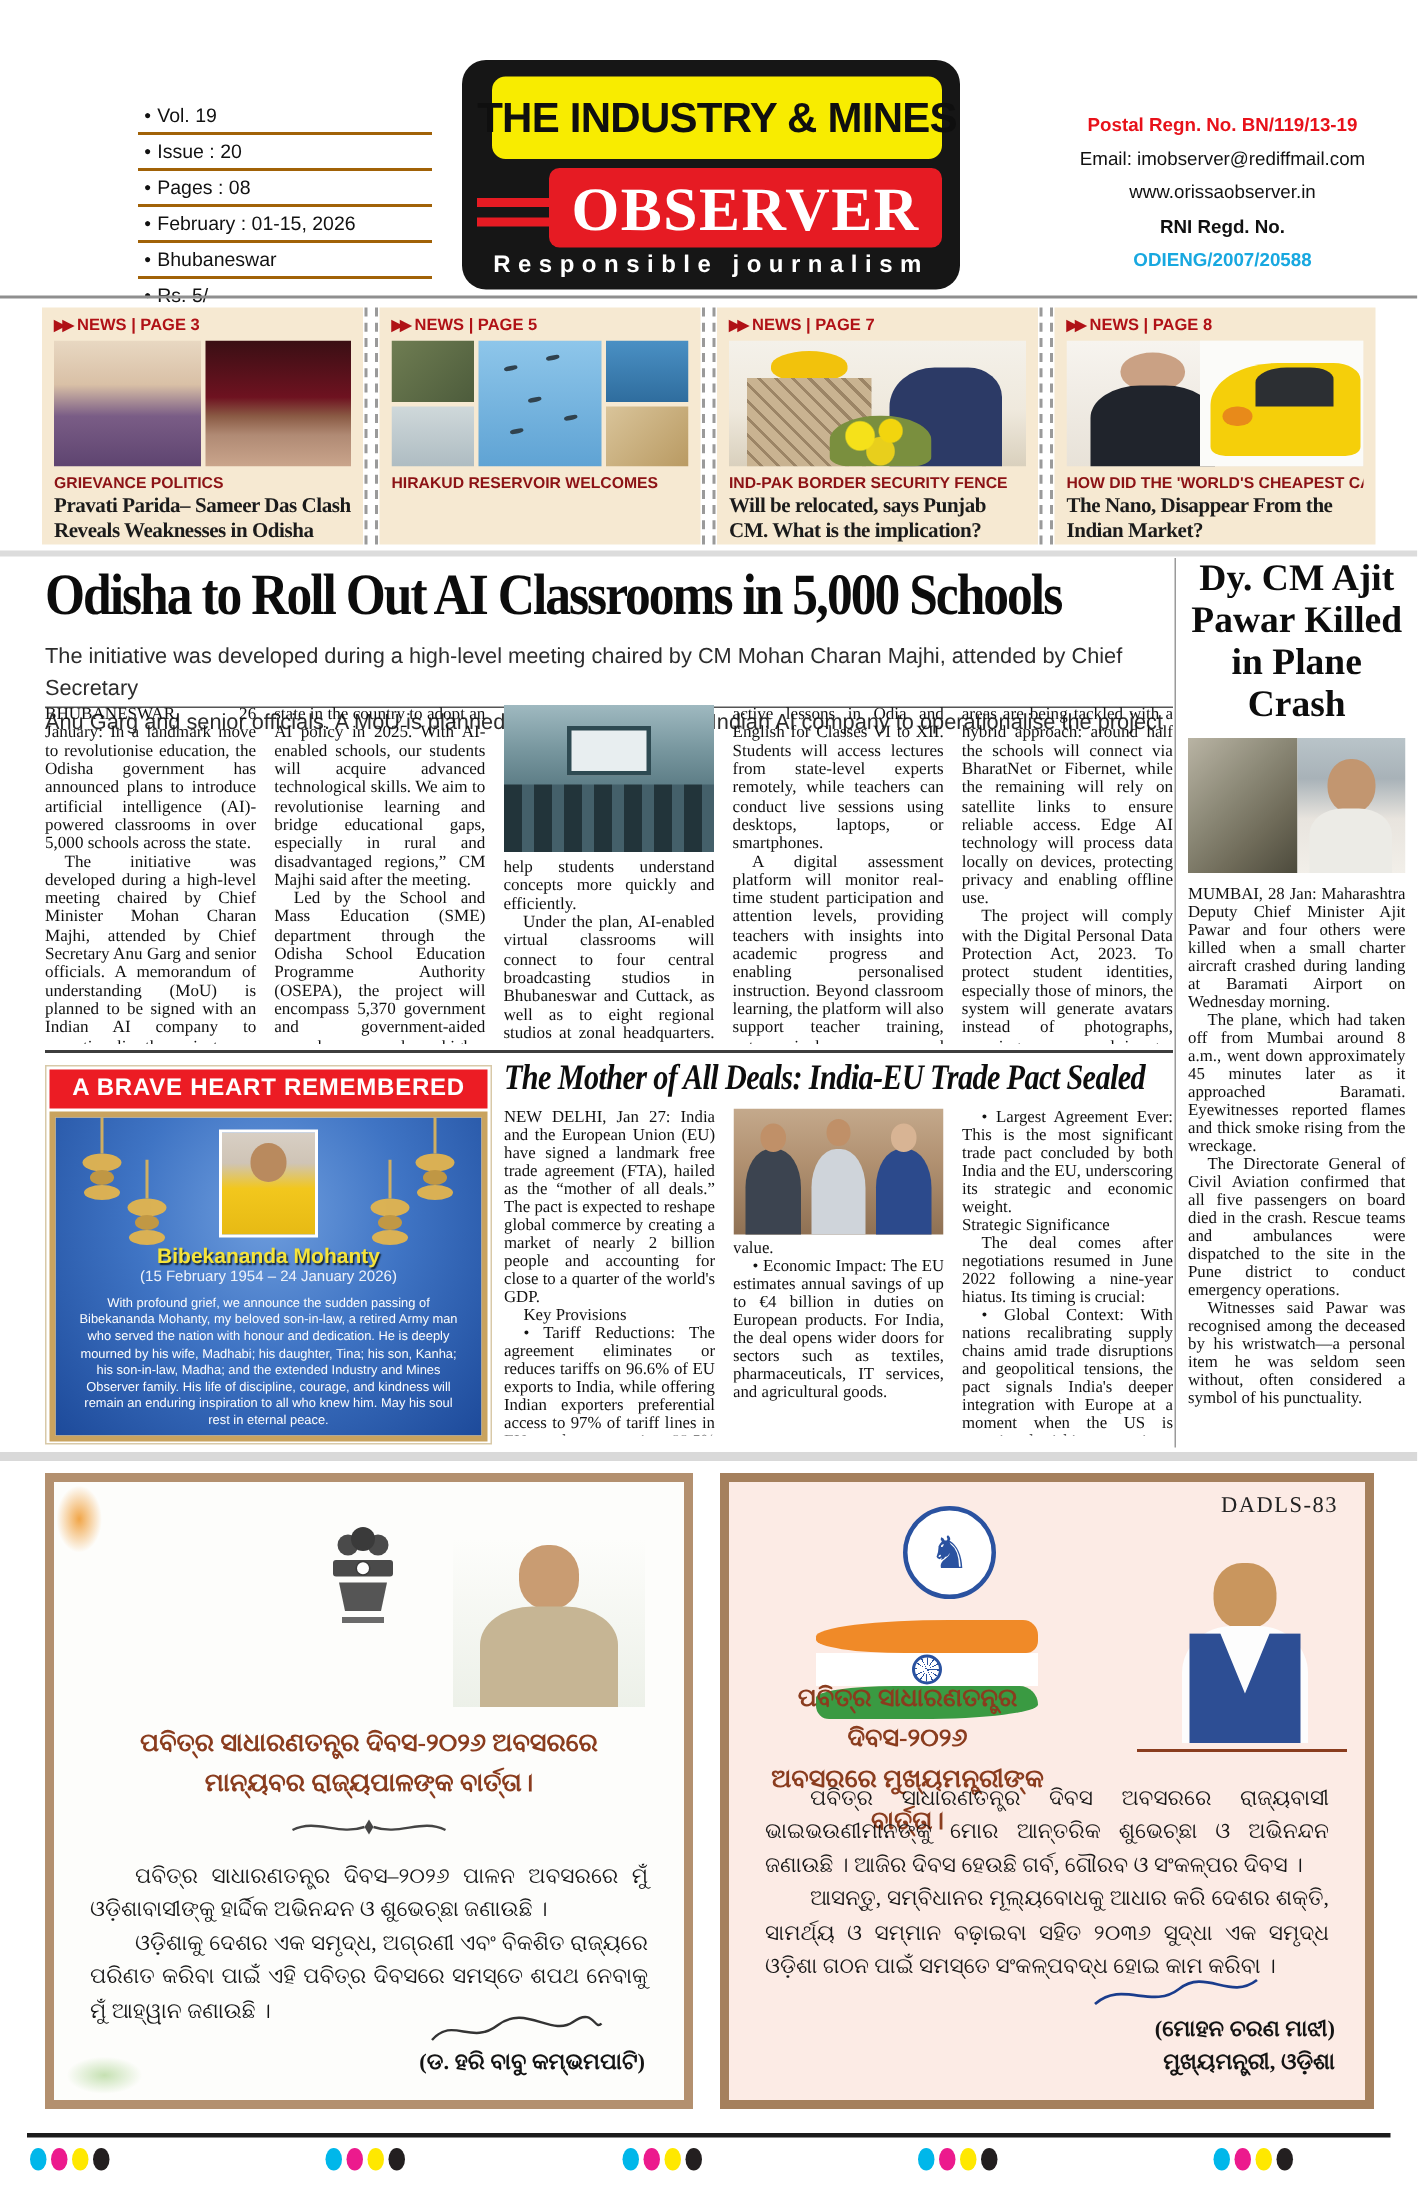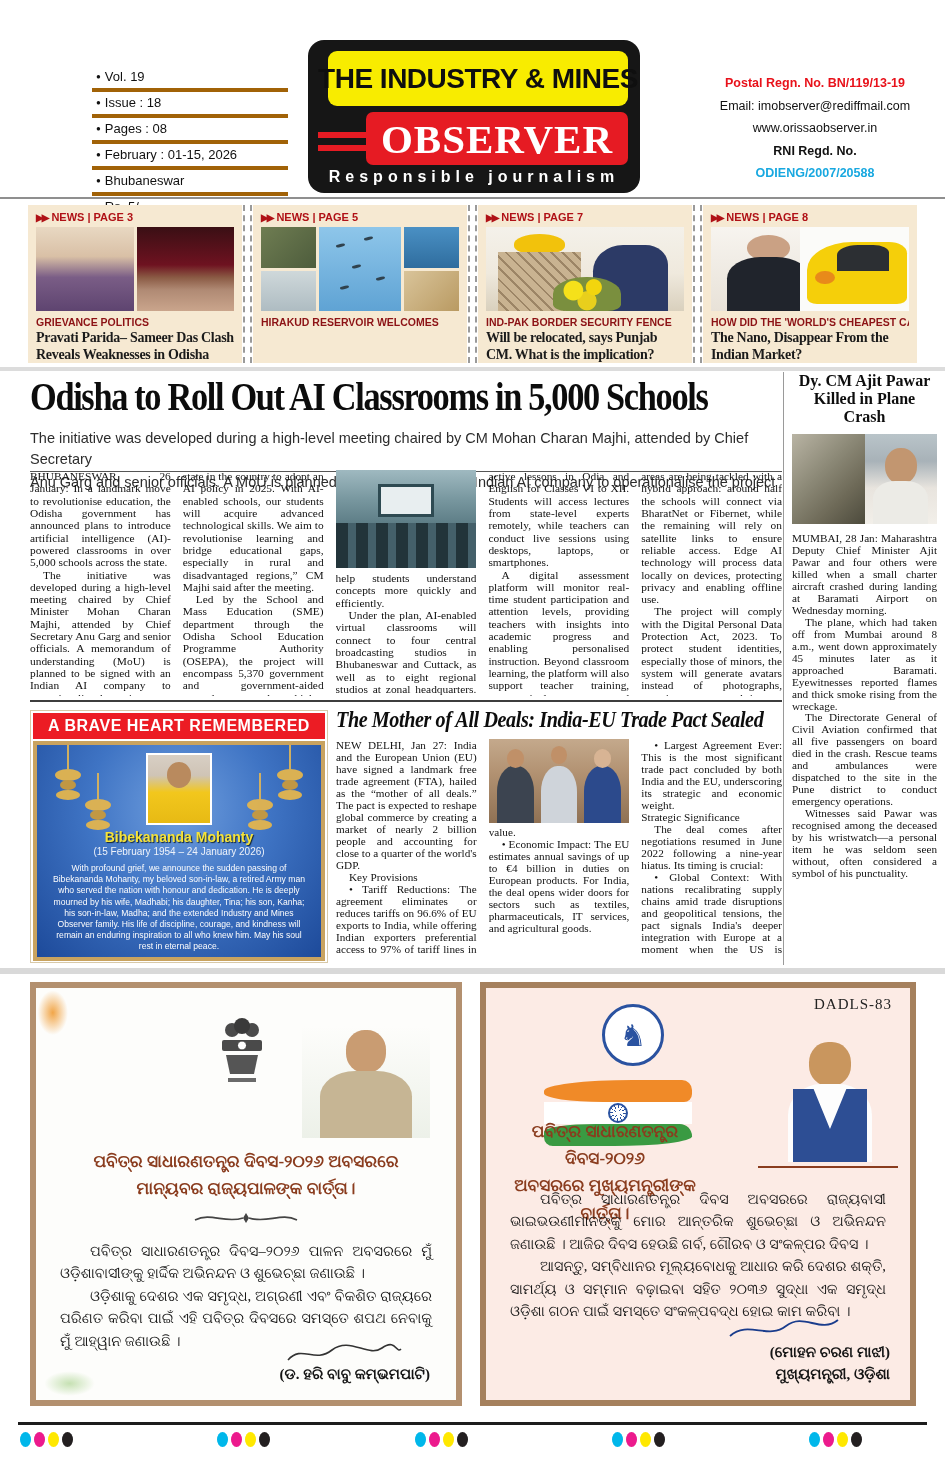--- a/index.html
+++ b/index.html
@@ -3,21 +3,21 @@
 <meta charset="utf-8">
 <style>
   * { margin:0; padding:0; box-sizing:border-box; }
   body { background:#fff; }
   .page { position:relative; width:945px; height:1458px; margin:0 auto; background:#fff;
           font-family:"Liberation Serif", serif; color:#111; overflow:hidden; }
 
   
   .mast-info { position:absolute; left:92px; top:66px; width:196px;
                font-family:"Liberation Sans", sans-serif; font-size:13px; color:#111; }
-  .mast-info .item { border-bottom:4px solid #a16207; padding:3px 0 4px 4px; }
+  .mast-info .item { border-bottom:2px solid #a16207; padding:3px 0 4px 4px; }
   .mast-info .item:last-child { border-bottom:none; }
   .mast-info .blt { font-size:8px; vertical-align:2px; margin-right:4px; }
 
   .logo { position:absolute; left:308px; top:40px; width:332px; height:153px;
           background:#161616; border-radius:16px; }
   .logo-yellow { position:absolute; left:20px; right:12px; top:11px; height:55px;
                  background:#f8ec00; border-radius:9px; display:flex; align-items:center; justify-content:center;
                  font-family:"Liberation Sans", sans-serif; font-weight:bold; font-size:28px; color:#0f0f0f;
                  letter-spacing:-0.5px; white-space:nowrap; }
   .logo-stripes { position:absolute; left:10px; top:85px; width:50px; }
@@ -90,21 +90,21 @@
   .classroom { height:98px; margin-bottom:4px;
                background:linear-gradient(180deg,#9fb9c0 0%,#78979f 30%,#5d7d86 55%,#3c545c 100%); position:relative; }
   .classroom .board { position:absolute; left:30%; top:14%; width:40%; height:34%; background:#e8eef0; border:3px solid #2e4a52; }
   .classroom .rows { position:absolute; left:0; bottom:0; width:100%; height:46%;
                      background:repeating-linear-gradient(90deg,#22343a 0 12px,#44606a 12px 20px); }
   .rule-lead { position:absolute; left:30px; top:700px; width:752px; height:2px; background:#3d3d3d; }
 
   
   .sidebar-sep { position:absolute; left:783px; top:372px; width:1px; height:593px; background:#9a9a9a; }
   .sidebar { position:absolute; left:792px; top:372px; width:145px; height:592px; overflow:hidden; }
-  .sidebar h2 { font-size:16px; line-height:1.12; text-align:center; font-weight:bold; color:#0d0d0d; margin-bottom:8px; }
+  .sidebar h2 { font-size:25px; line-height:1.12; text-align:center; font-weight:bold; color:#0d0d0d; margin-bottom:8px; }
   .sb-photo { height:90px; display:flex; margin-bottom:8px; }
   .sb-crash { flex:1; background:linear-gradient(135deg,#b9b4a4 0%,#8d8a78 40%,#6e6a58 70%,#4c4a3c 100%); }
   .sb-pawar { flex:1; background:linear-gradient(180deg,#b9c4c9 0%,#a8b2b8 30%,#e8e4de 60%,#f2efe9 100%); position:relative; }
   .sb-pawar .head { position:absolute; left:28%; top:16%; width:44%; height:40%; background:#c29670; border-radius:48%; }
   .sb-pawar .kurta { position:absolute; left:12%; top:52%; width:76%; height:48%; background:#ecebe6; border-radius:40% 40% 0 0; }
   .sidebar p { text-align:justify; font-size:11.2px; line-height:1.07; text-indent:13px; }
   .sidebar p.nt { text-indent:0; }
 
   
   .obituary { position:absolute; left:30px; top:710px; width:298px; height:253px; background:#fff;
@@ -202,21 +202,21 @@
   .dot { width:11px; height:15px; border-radius:50%; }
   .c { background:#00b7ea; } .m { background:#ec1a8d; } .y { background:#ffe800; } .k { background:#231f20; }
 </style>
 </head>
 <body>
 
 <div class="page">
 
   <div class="mast-info">
     <div class="item"><span class="blt">●</span><span>Vol. 19</span></div>
-    <div class="item"><span class="blt">●</span><span>Issue : 18</span></div>
+    <div class="item"><span class="blt">●</span><span>Issue : 20</span></div>
     <div class="item"><span class="blt">●</span><span>Pages : 08</span></div>
     <div class="item"><span class="blt">●</span><span>February : 01-15, 2026</span></div>
     <div class="item"><span class="blt">●</span><span>Bhubaneswar</span></div>
     <div class="item"><span class="blt">●</span><span>Rs. 5/-</span></div>
   </div>
 
   <div class="logo">
     <div class="logo-yellow">THE INDUSTRY &amp; MINES</div>
     <div class="logo-stripes">
         <div></div>

